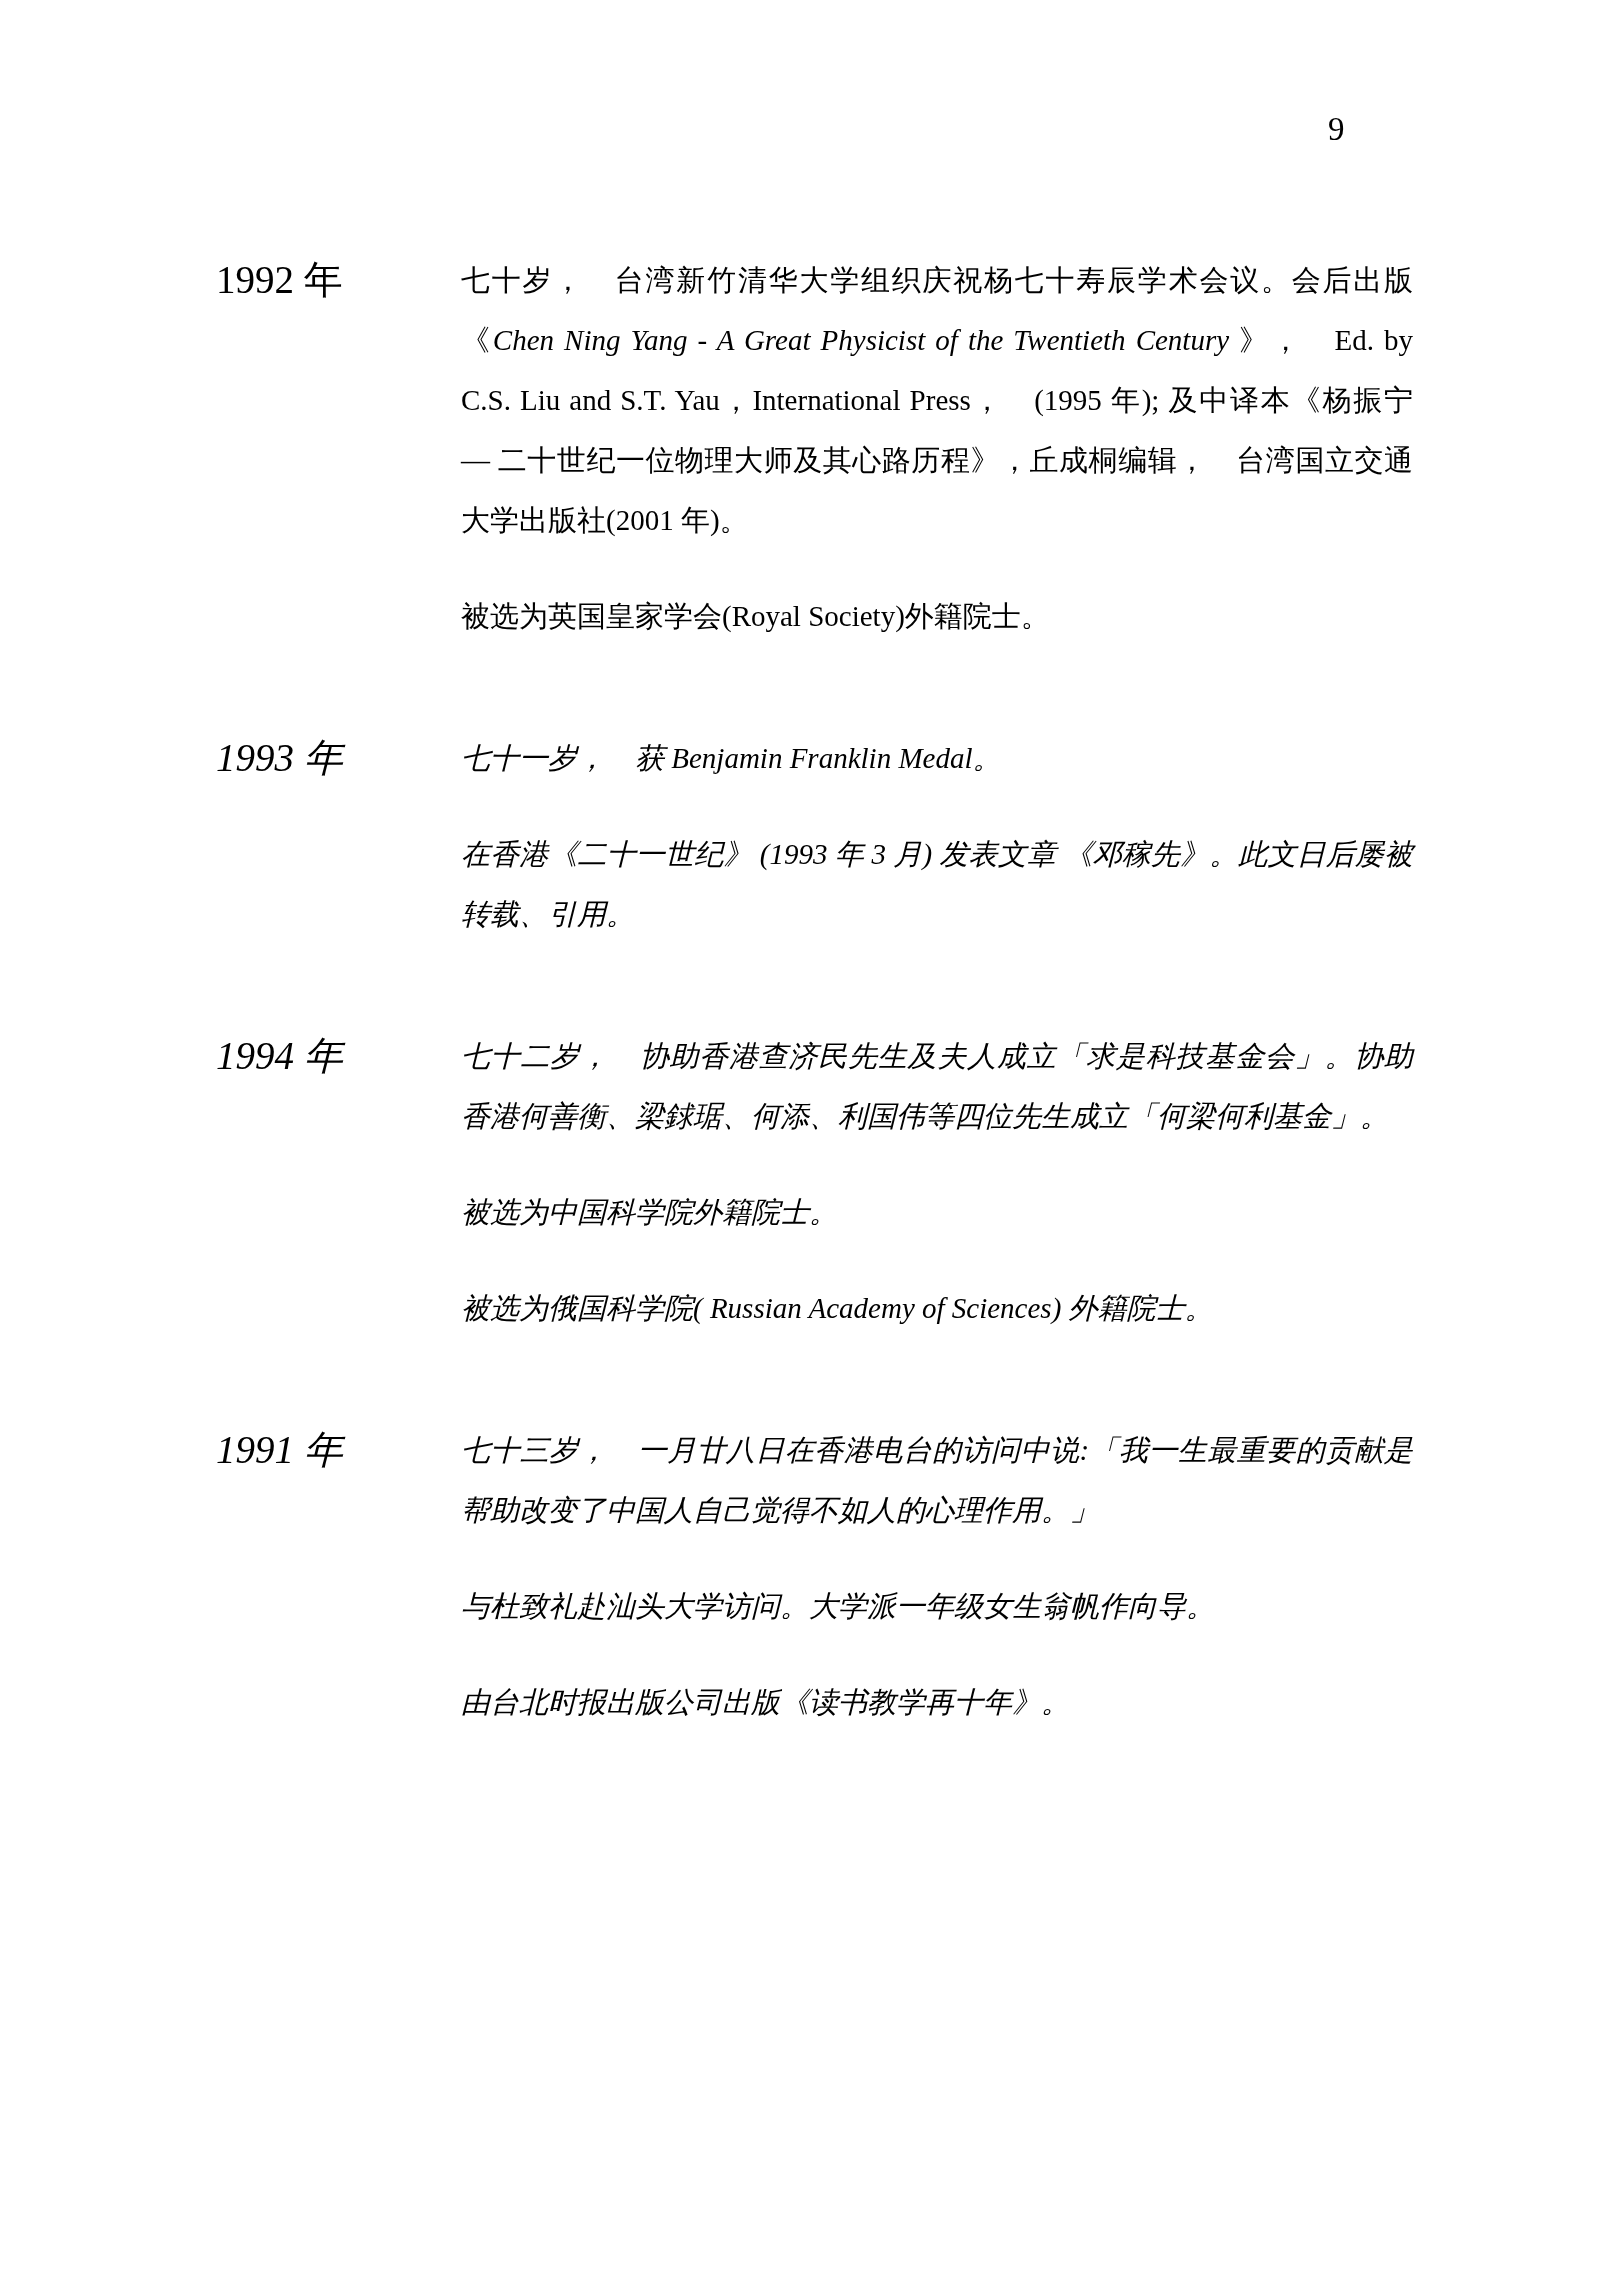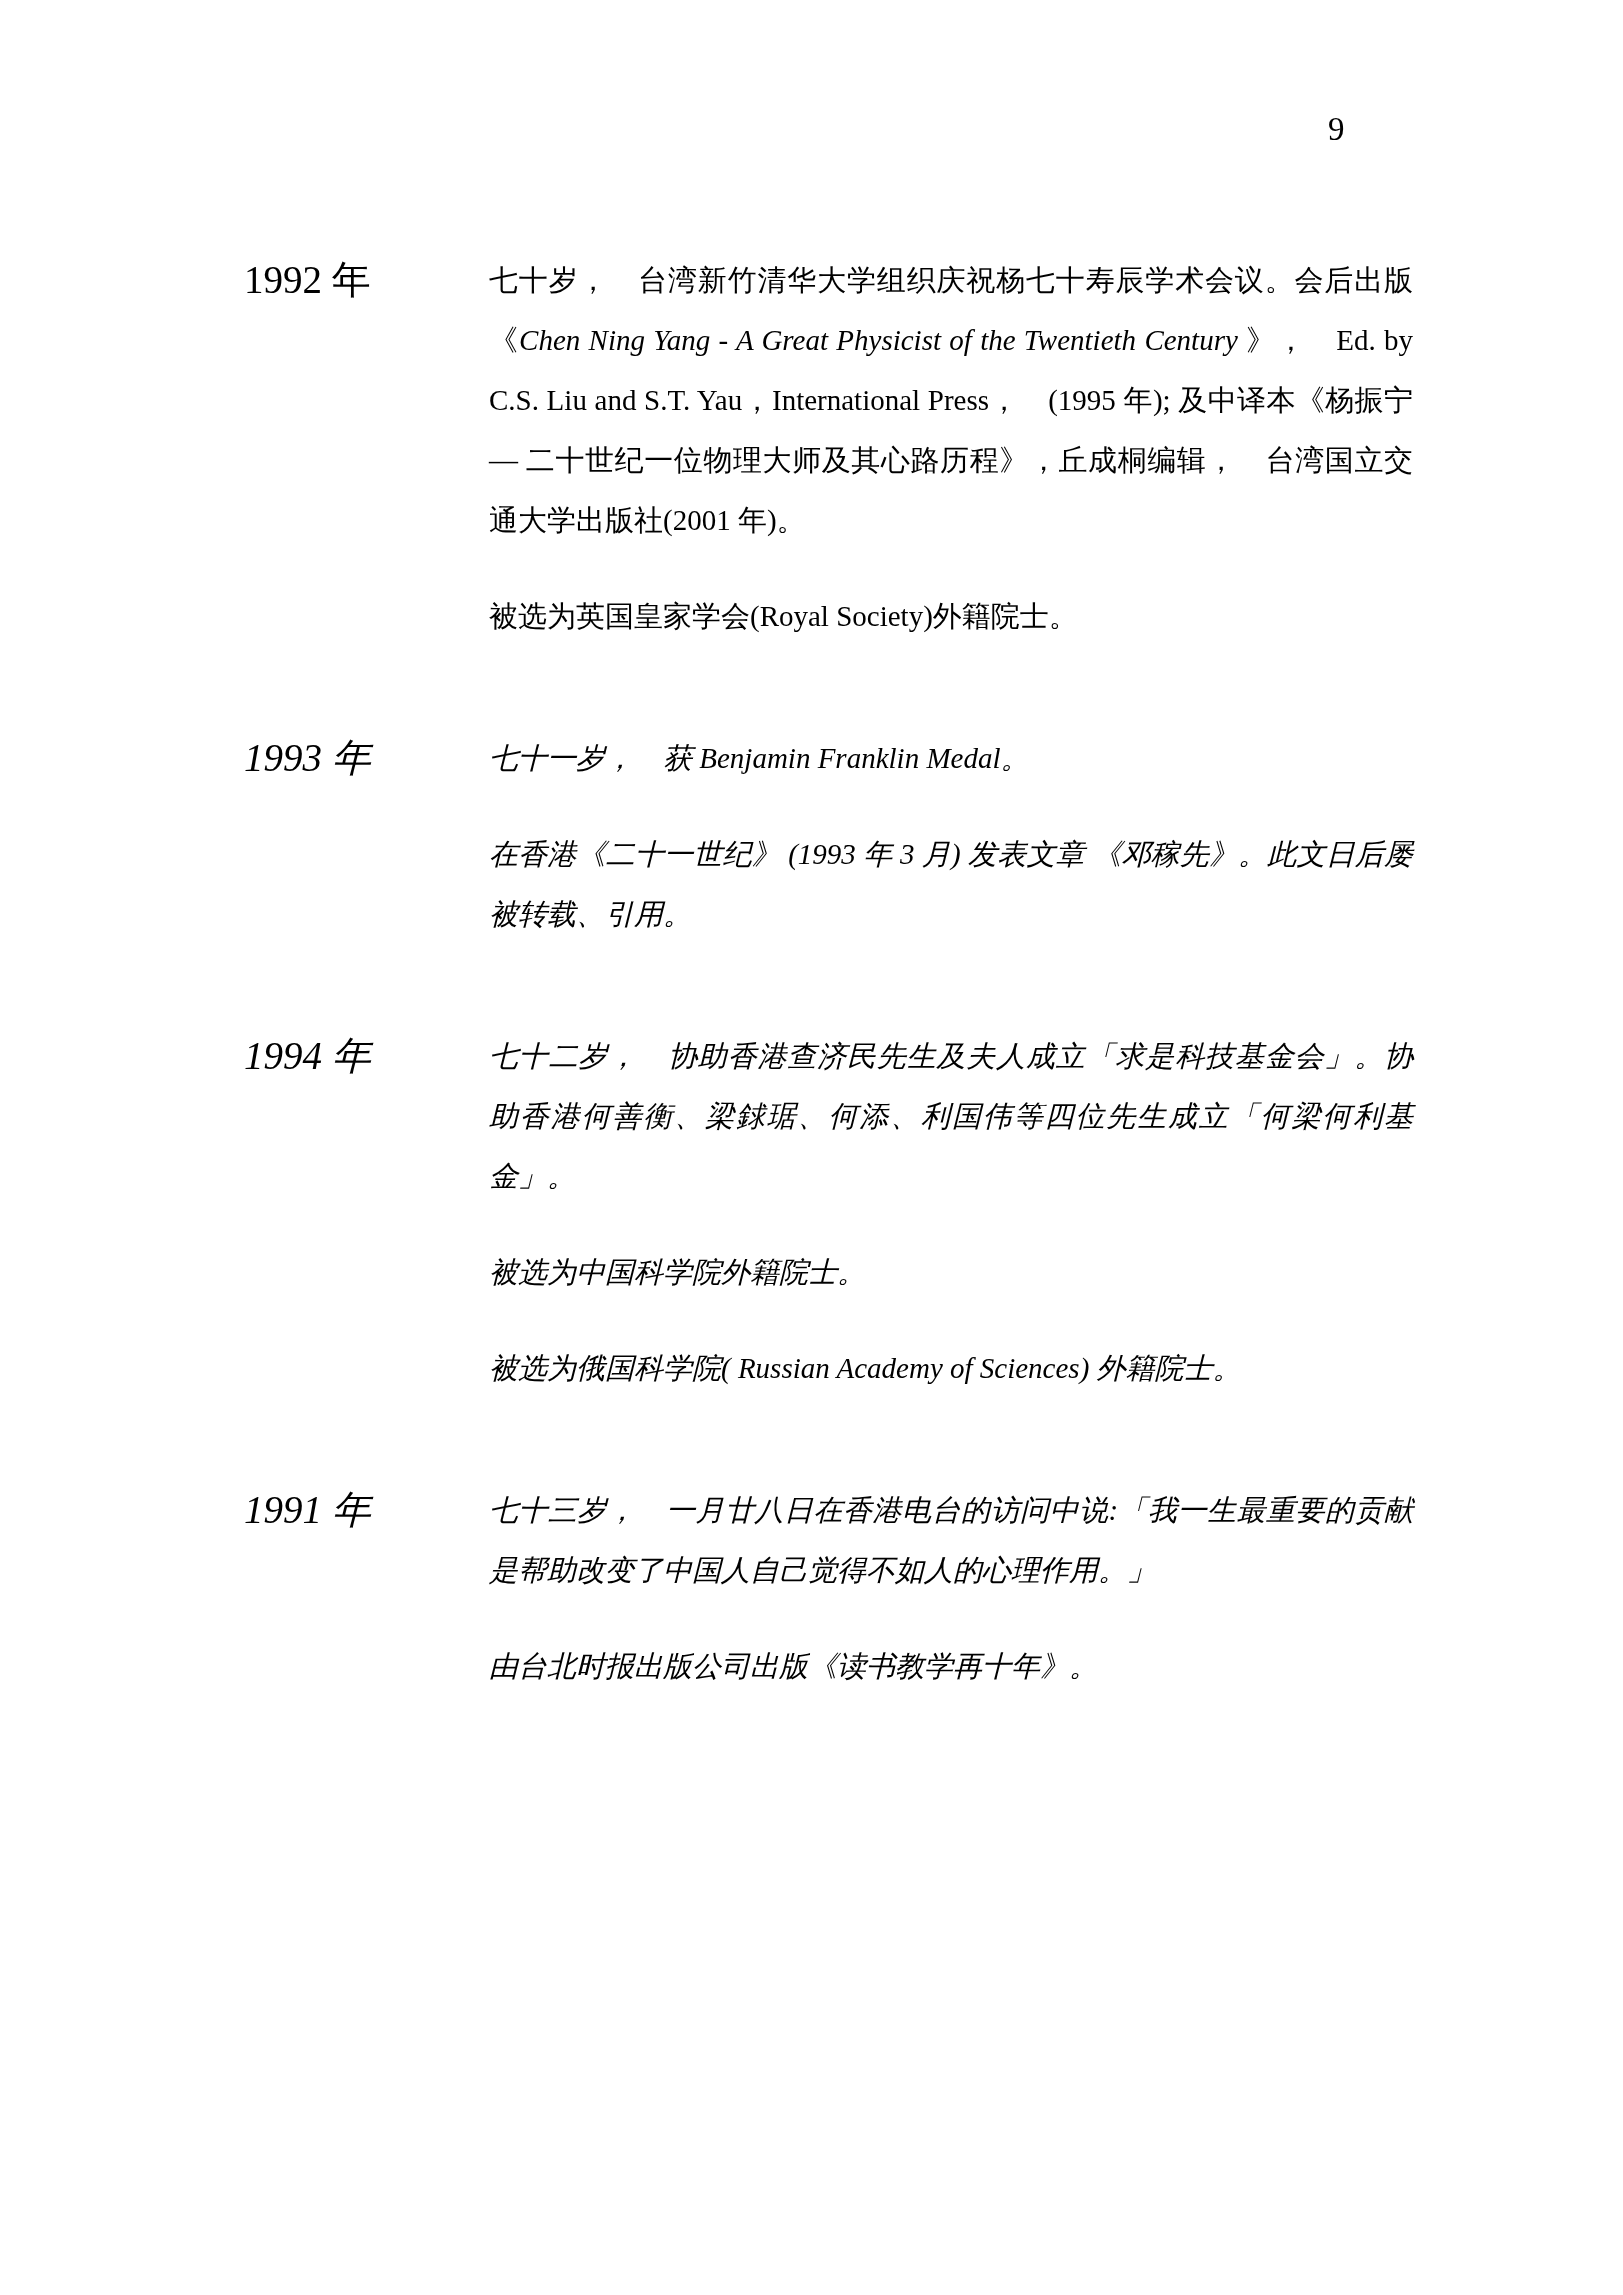--- a/index.html
+++ b/index.html
@@ -42,21 +42,20 @@
   .entry + .entry {
     margin-top: 82px;
     font-style: italic;
   }
   .year {
     flex: 0 0 245px;
     width: 245px;
     font-size: 39px;
     line-height: 60px;
     white-space: nowrap;
-    margin-left: 28px;
   }
   .entry-body {
     flex: 1 1 auto;
     font-size: 29px;
     line-height: 60px;
     text-align: justify;
     text-justify: inter-ideograph;
   }
   .paragraph + .paragraph {
     margin-top: 36px;
@@ -94,18 +93,19 @@
           <p class="paragraph"><span>七十二岁，　协助香港查济民先生及夫人成立「求是科技基金会」。协助香港何善衡、梁銶琚、何添、利国伟等四位先生成立「何梁何利基金」。</span></p>
           <p class="paragraph"><span>被选为中国科学院外籍院士。</span></p>
           <p class="paragraph"><span>被选为俄国科学院( Russian Academy of Sciences) 外籍院士。</span></p>
         </div>
   </div>
 
   <div class="entry">
     <div class="year">1991 年</div>
     <div class="entry-body">
           <p class="paragraph"><span>七十三岁，　一月廿八日在香港电台的访问中说:「我一生最重要的贡献是帮助改变了中国人自己觉得不如人的心理作用。」</span></p>
+          <p class="paragraph"><span>与杜致礼赴汕头大学访问。大学派一年级女生翁帆作向导。</span></p>
           <p class="paragraph"><span>由台北时报出版公司出版《读书教学再十年》。</span></p>
         </div>
   </div>
 </div>
 </div>
 
 
 </body></html>

